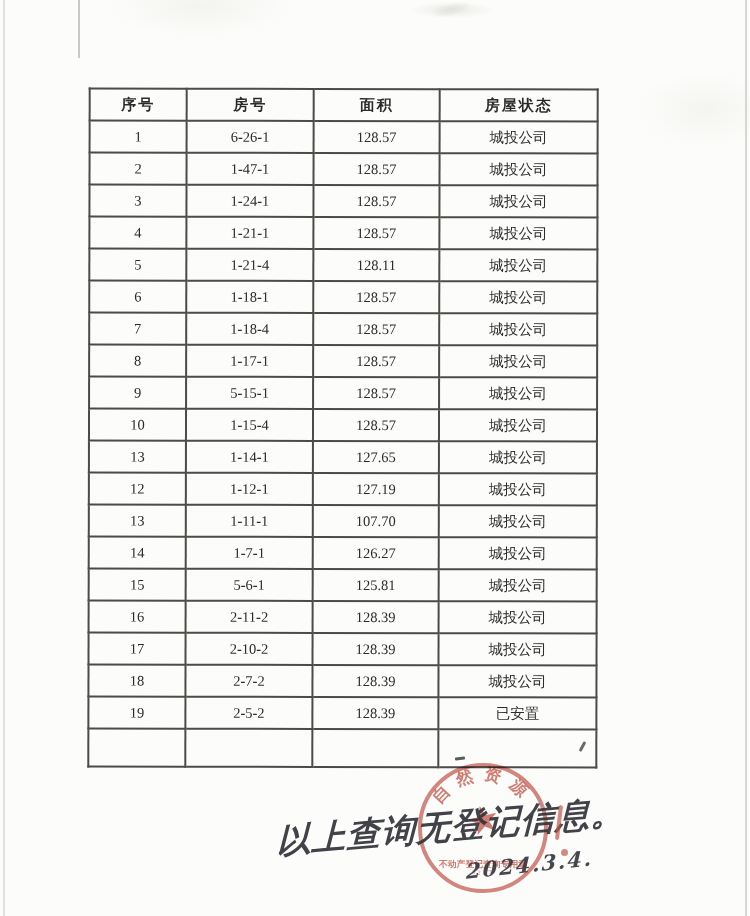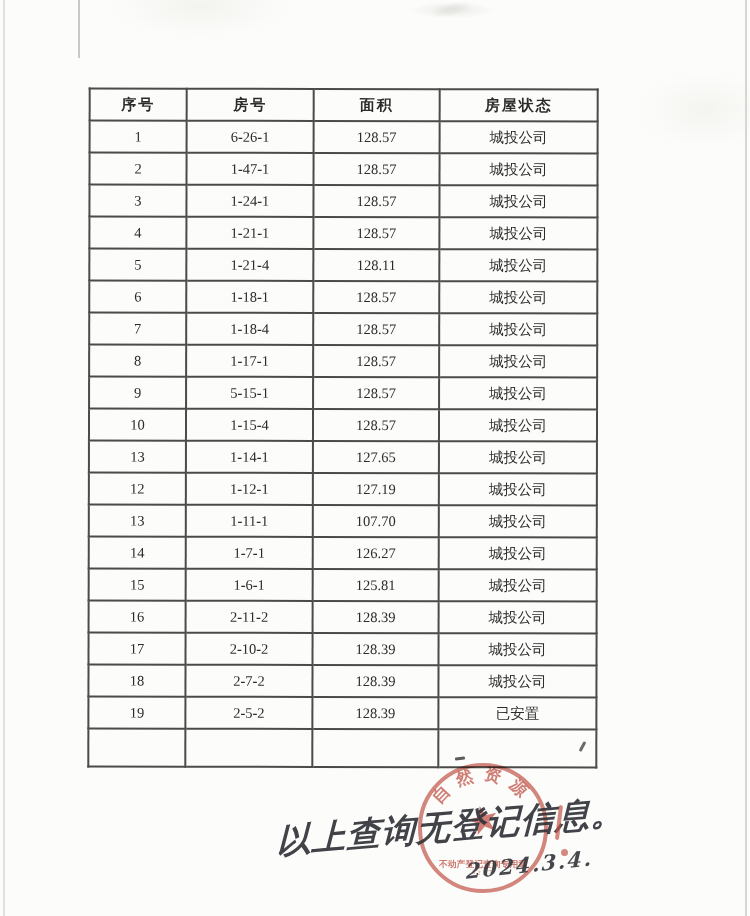--- a/index.html
+++ b/index.html
@@ -173,21 +173,21 @@
           <td>城投公司</td>
         </tr>
         <tr>
           <td>14</td>
           <td>1-7-1</td>
           <td>126.27</td>
           <td>城投公司</td>
         </tr>
         <tr>
           <td>15</td>
-          <td>1-6-1</td>
+          <td>5-6-1</td>
           <td>125.81</td>
           <td>城投公司</td>
         </tr>
         <tr>
           <td>16</td>
           <td>2-11-2</td>
           <td>128.39</td>
           <td>城投公司</td>
         </tr>
         <tr>

